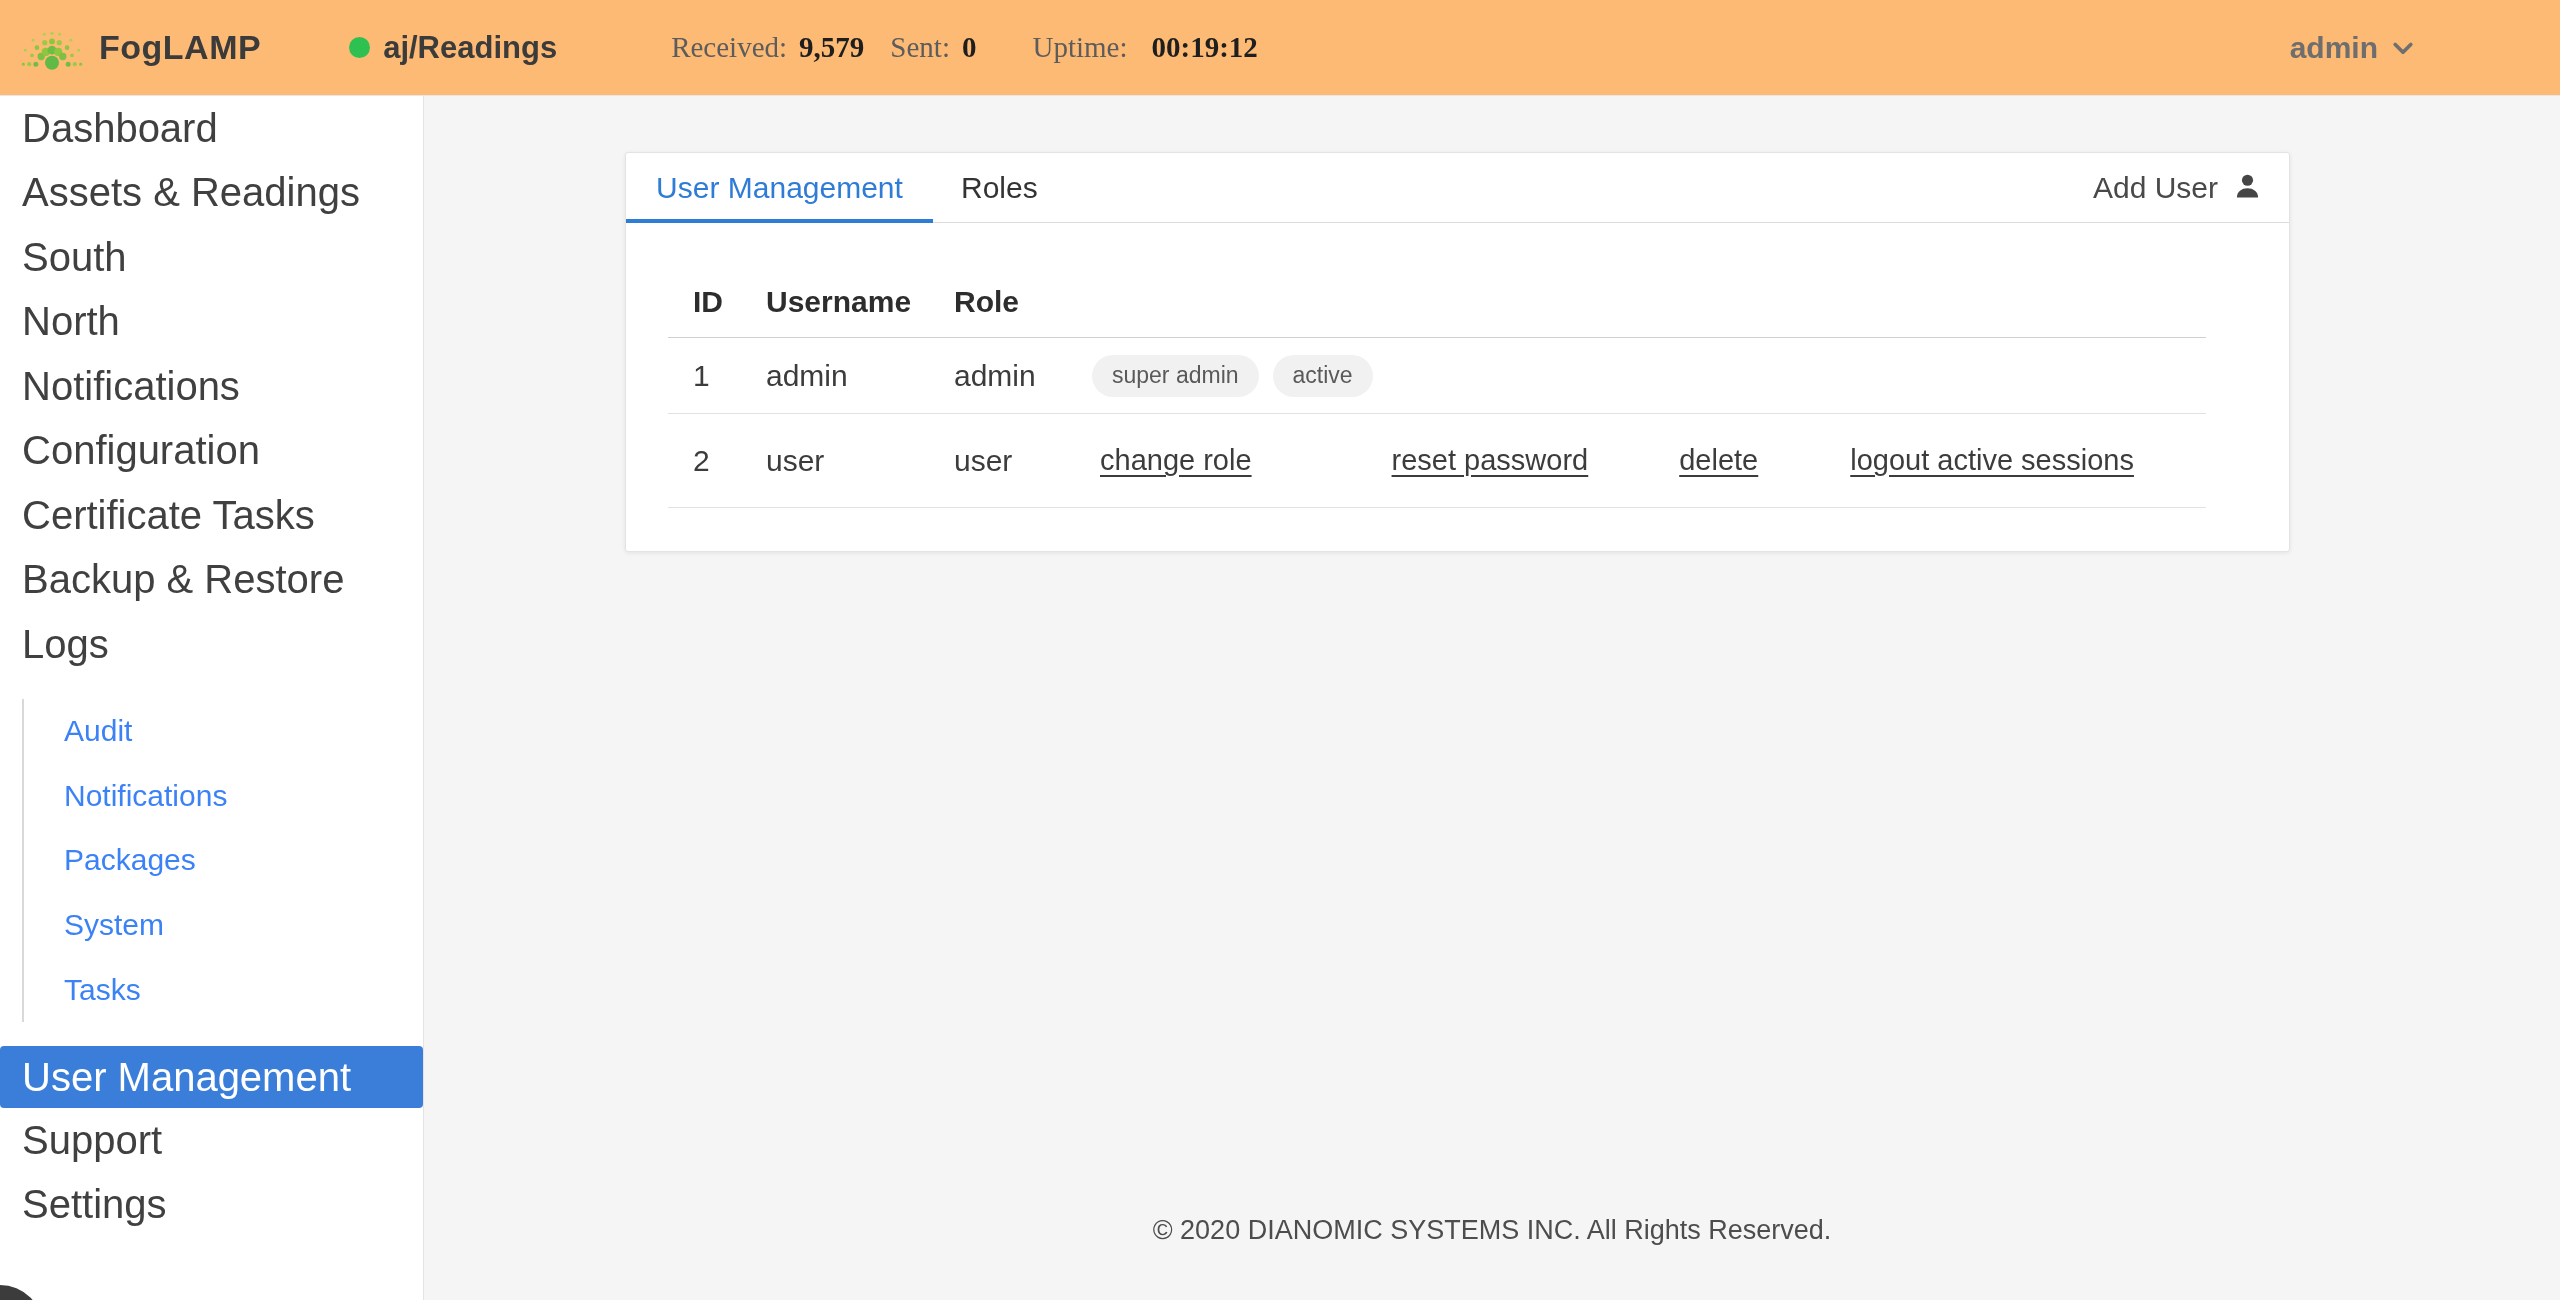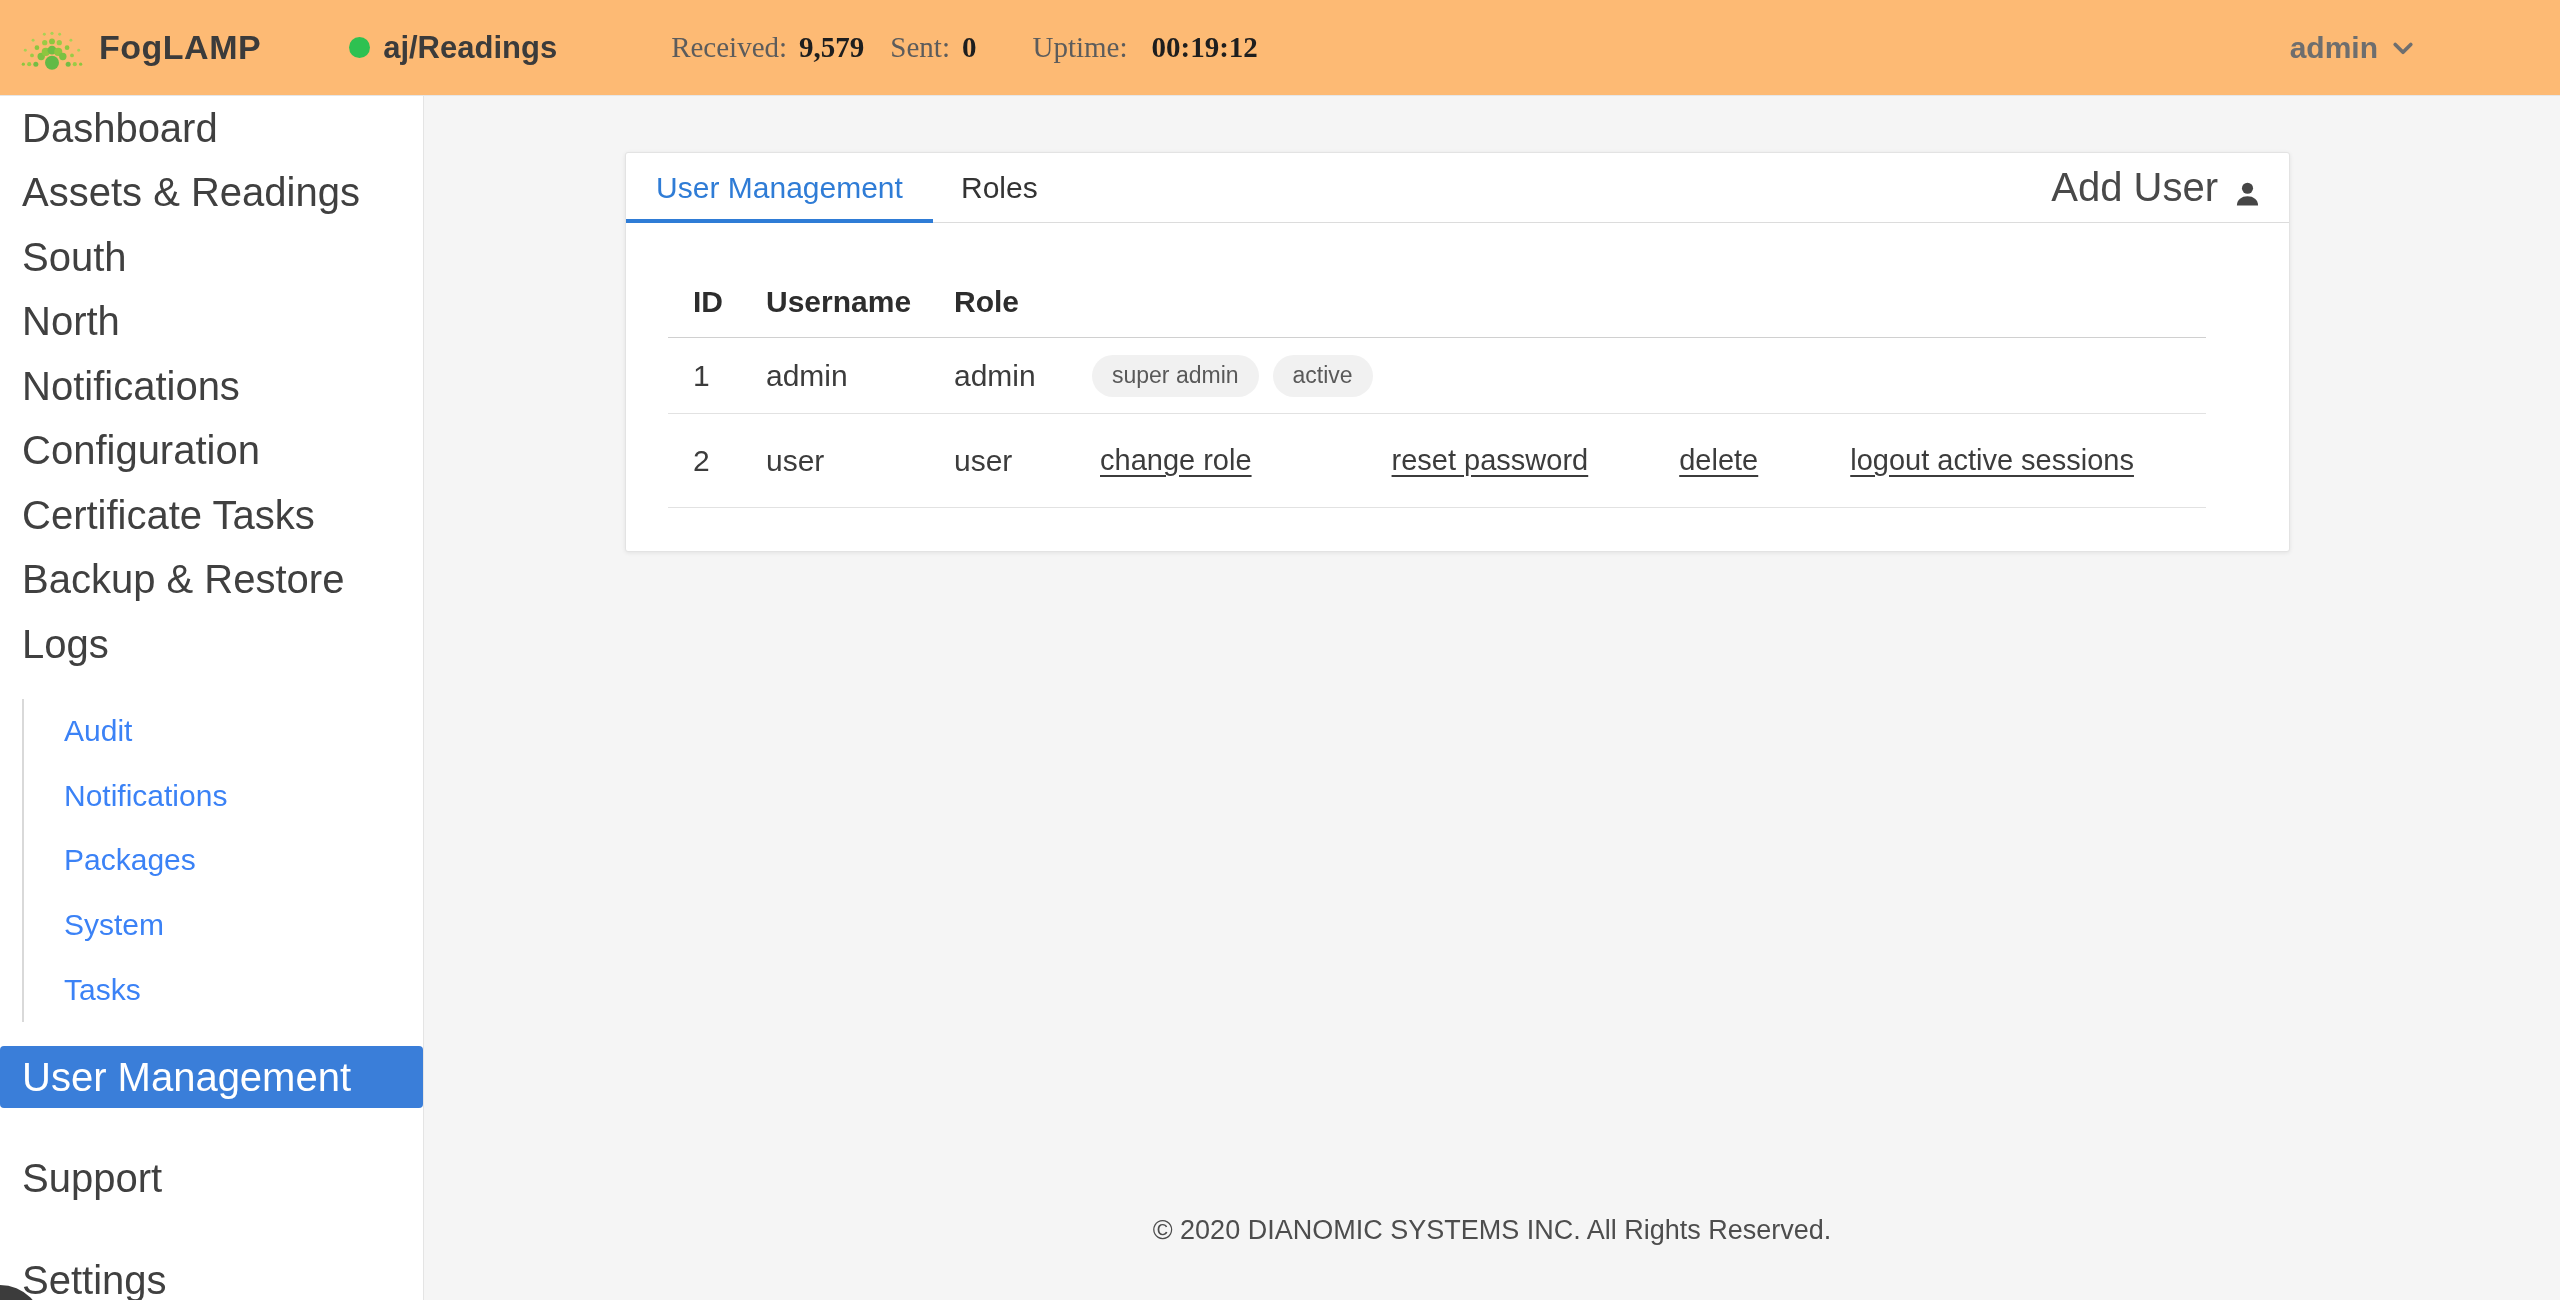--- a/index.html
+++ b/index.html
@@ -47,21 +47,21 @@
     border-left:2px solid #d9d9d9;
   }
   .subnav-item {
     height:64.8px; display:flex; align-items:center;
     padding-left:40px; font-size:30px; color:#3b82f6; cursor:pointer;
   }
   .nav-item.active {
     margin-top:24px; height:62px; background:#3a7ed9; border-radius:4px;
     color:#ffffff;
   }
-  .nav-item.bottom { height:64px;margin-top:38px; }
+  .nav-item.bottom { height:64px; }
 
   
   .corner-fab {
     position:absolute; left:-43px; top:1285px; width:86px; height:86px;
     border-radius:50%; background:#3c3c3c; z-index:10;
   }
 
   
   .main { position:absolute; left:424px; top:96px; right:0; bottom:0; background:#f5f5f5; }
   .card {
@@ -76,22 +76,22 @@
   .tab { font-size:30px; cursor:pointer; }
   .tab.active {
     width:307px; height:100%; display:flex; align-items:center; justify-content:center;
     color:#2f7cd6; position:relative; font-weight:500;
   }
   .tab.active::after {
     content:""; position:absolute; left:0; right:0; bottom:-1px; height:4px; background:#2f7cd6;
   }
   .tab.plain { padding:0 28px; color:#333333; font-weight:500; }
   .add-user {
-    margin-left:auto; margin-right:26px; display:flex; align-items:flex-end;
-    font-size:40px; color:#494949; cursor:pointer;
+    margin-left:auto; margin-right:26px; display:flex; align-items:flex-start;
+    font-size:30px; color:#494949; cursor:pointer;
   }
   .add-user svg { width:31px; height:31px; margin-left:14px; display:block; }
 
   
   .utable { margin:43px 83px 0 42px; }
   .trow { display:flex; align-items:center; }
   .t-head { height:72px; border-bottom:1px solid #d0d0d0; font-weight:700; color:#2d2d2d; font-size:30px; }
   .t-body-row { border-bottom:1px solid #e2e2e2; font-size:30px; color:#3c3c3c; }
   .row-1 { height:76px; }
   .row-2 { height:94px; }

